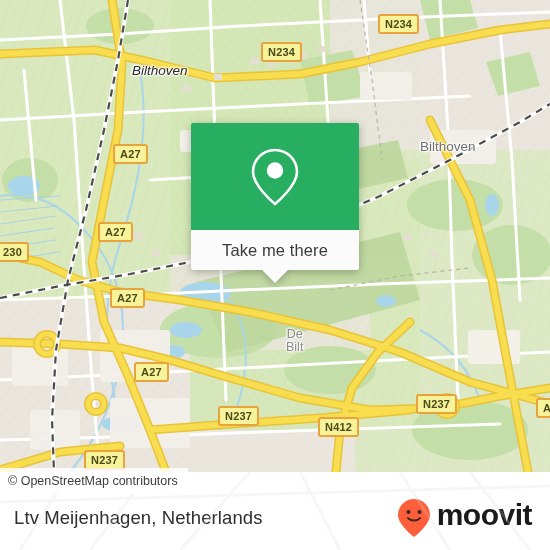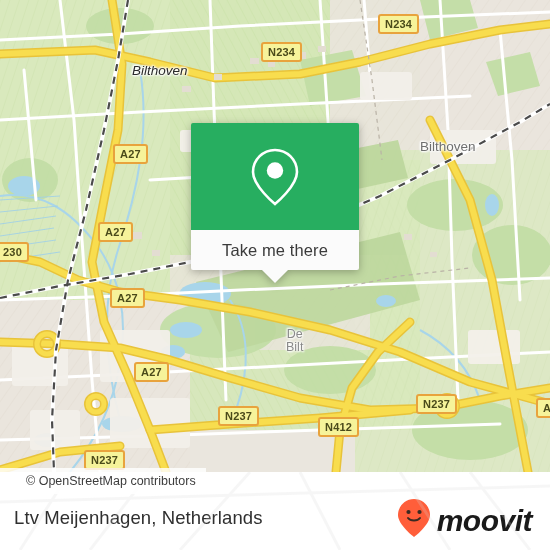--- a/index.html
+++ b/index.html
@@ -38,28 +38,28 @@
   #card-bottom{height:40px;background:#fbfbfb;border-radius:0 0 2px 2px;
         display:flex;align-items:center;justify-content:center;position:relative;}
   #card-label{font-size:16.5px;color:#3b3b3b;letter-spacing:.1px;}
   #card-tail{position:absolute;left:50%;transform:translateX(-50%);bottom:-13px;
         width:0;height:0;border-left:14px solid transparent;border-right:14px solid transparent;
         border-top:14px solid #fbfbfb;}
 
   
   #attribution{position:absolute;left:0;top:468px;height:26px;width:auto;z-index:45;
       background:rgba(255,255,255,.82);display:flex;align-items:center;padding:0 10px 0 8px;}
-  #attribution span{font-size:12.5px;color:#3d3d3d;margin-left:18px;}
+  #attribution span{font-size:12.5px;color:#3d3d3d;}
 
   
   #footer{position:absolute;left:0;top:472px;width:550px;height:78px;background:#ffffff;
       display:flex;align-items:center;justify-content:space-between;padding:13px 18px 0 14px;
       box-sizing:border-box;overflow:hidden;}
   #footer-title{font-size:18.5px;color:#2f2f2f;letter-spacing:.1px;}
-  #brand{display:flex;align-items:flex-end;gap:6px;font-style:italic;}
+  #brand{display:flex;align-items:flex-start;gap:6px;}
   #brand-word{font-size:30px;font-weight:bold;color:#1a1a1a;letter-spacing:-.5px;}
   
   #footer-watermark{position:absolute;left:0;top:0;width:550px;height:78px;opacity:.22;pointer-events:none;}
 </style>
 </head>
 <body>
 
 <div id="app">
 
   <div id="map">

